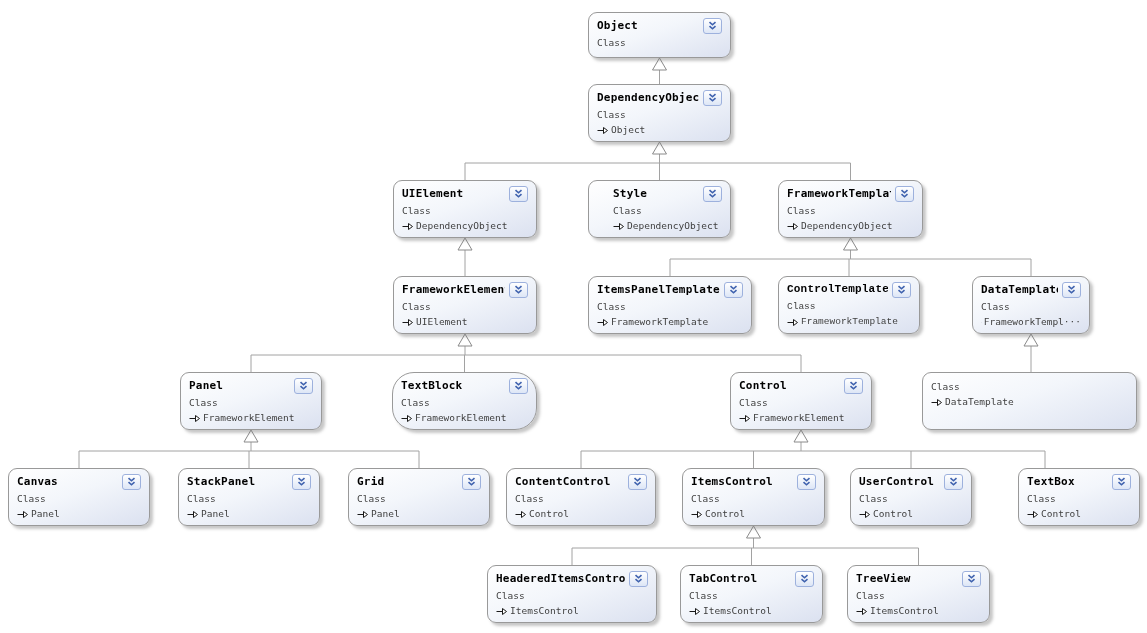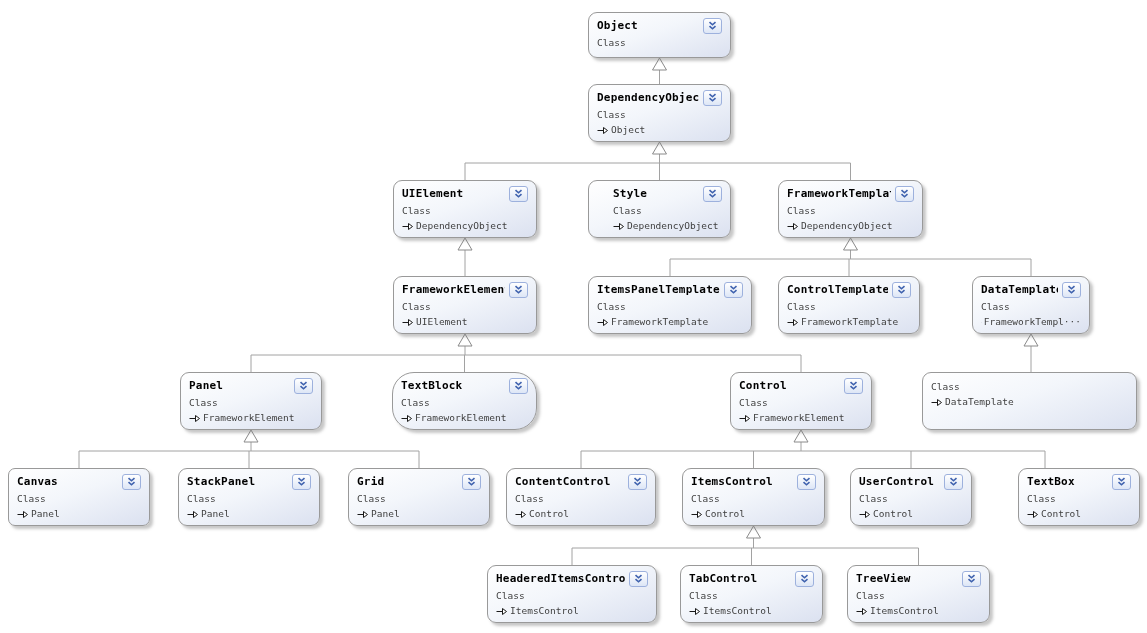--- a/index.html
+++ b/index.html
@@ -224,21 +224,21 @@
     </div>
     <div class="node-kind">Class</div>
     <div class="node-base-row">
       <svg class="inherits-icon" width="12" height="9" viewBox="0 0 12 9">
         <line x1="0.5" y1="4.5" x2="6.5" y2="4.5"></line>
         <polygon points="6.5,1.5 10.5,4.5 6.5,7.5"></polygon>
       </svg>
       <span class="node-base">FrameworkTemplate</span>
     </div>
   </div>
-    <div class="node" style="left: 778px; top: 276px; width: 142px; height: 58px;">
+    <div class="node" style="left: 778px; top: 276px; width: 142px; height: 58px; font-family: Liberation Mono, monospace;">
     <div class="node-header">
       <span class="node-title">ControlTemplate</span>
       <span class="chevron-btn">
         <svg width="11" height="10" viewBox="0 0 11 10">
           <polyline points="2.5,1.2 5.5,3.8 8.5,1.2"></polyline>
           <polyline points="2.5,5.2 5.5,7.8 8.5,5.2"></polyline>
         </svg>
       </span>
     </div>
     <div class="node-kind">Class</div>
@@ -329,21 +329,21 @@
     <div class="node" style="left: 922px; top: 372px; width: 215px; height: 58px;">
     <div class="node-kind">Class</div>
     <div class="node-base-row">
       <svg class="inherits-icon" width="12" height="9" viewBox="0 0 12 9">
         <line x1="0.5" y1="4.5" x2="6.5" y2="4.5"></line>
         <polygon points="6.5,1.5 10.5,4.5 6.5,7.5"></polygon>
       </svg>
       <span class="node-base">DataTemplate</span>
     </div>
   </div>
-    <div class="node" style="left: 8px; top: 468px; width: 142px; height: 58px; border-radius: 7px;">
+    <div class="node" style="left: 8px; top: 468px; width: 142px; height: 58px;">
     <div class="node-header">
       <span class="node-title">Canvas</span>
       <span class="chevron-btn">
         <svg width="11" height="10" viewBox="0 0 11 10">
           <polyline points="2.5,1.2 5.5,3.8 8.5,1.2"></polyline>
           <polyline points="2.5,5.2 5.5,7.8 8.5,5.2"></polyline>
         </svg>
       </span>
     </div>
     <div class="node-kind">Class</div>

